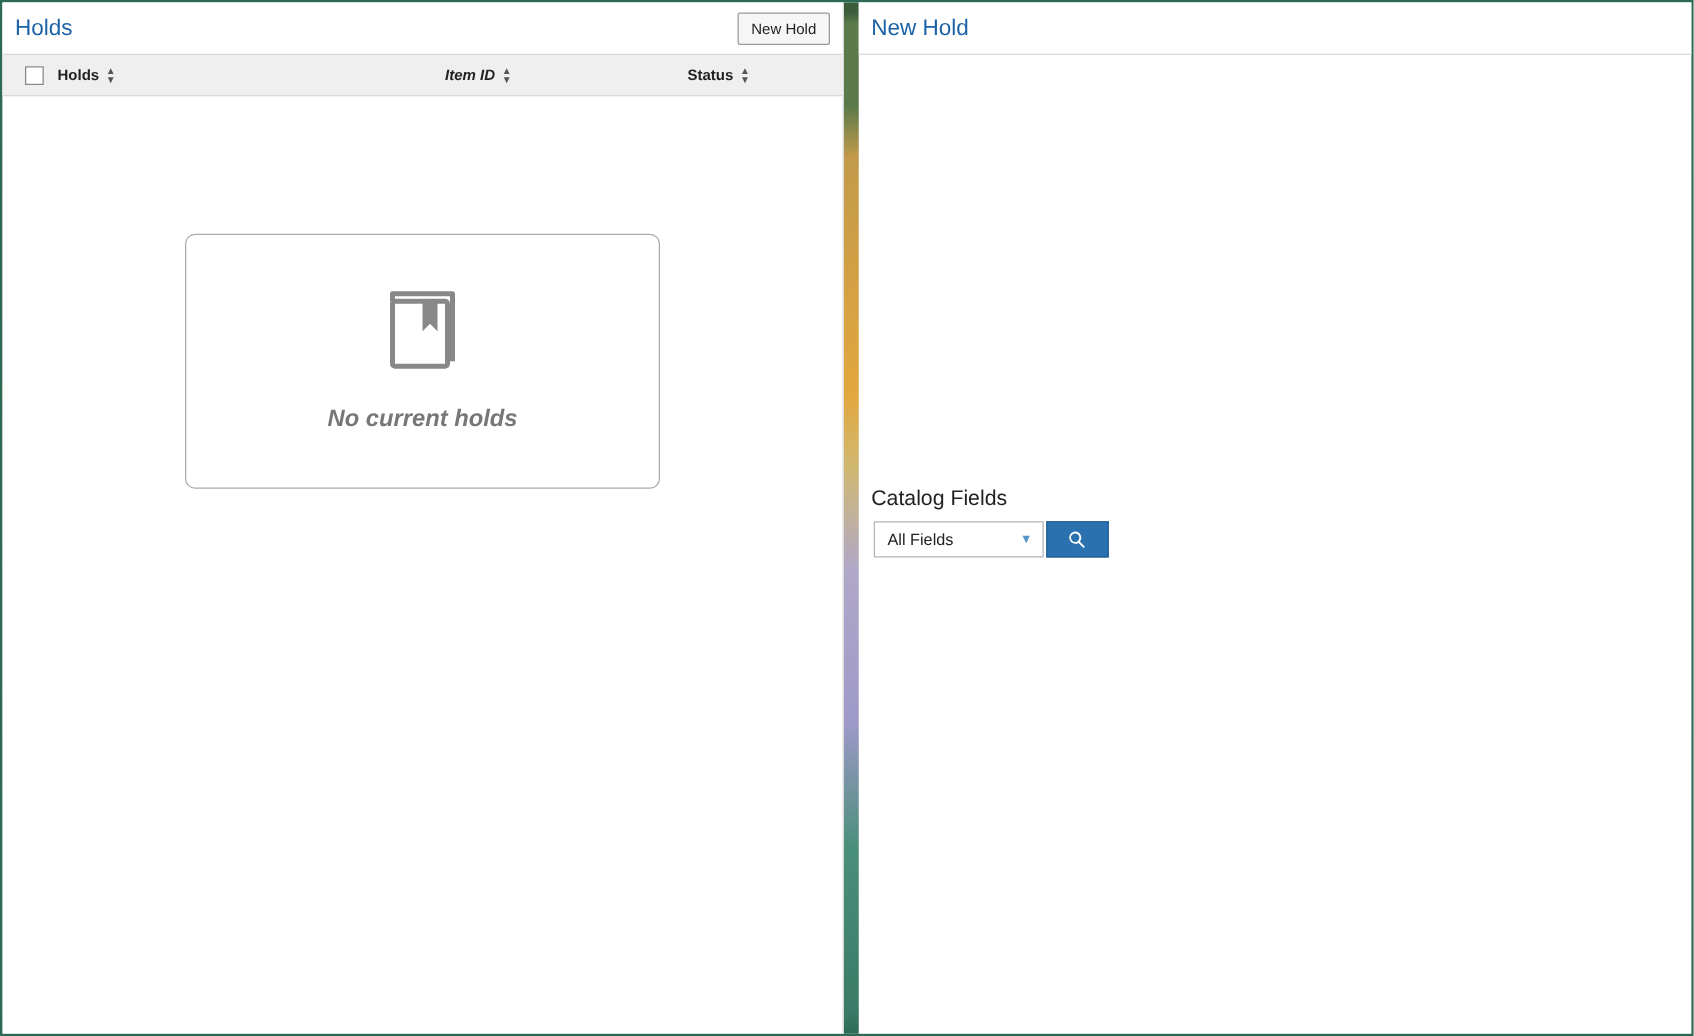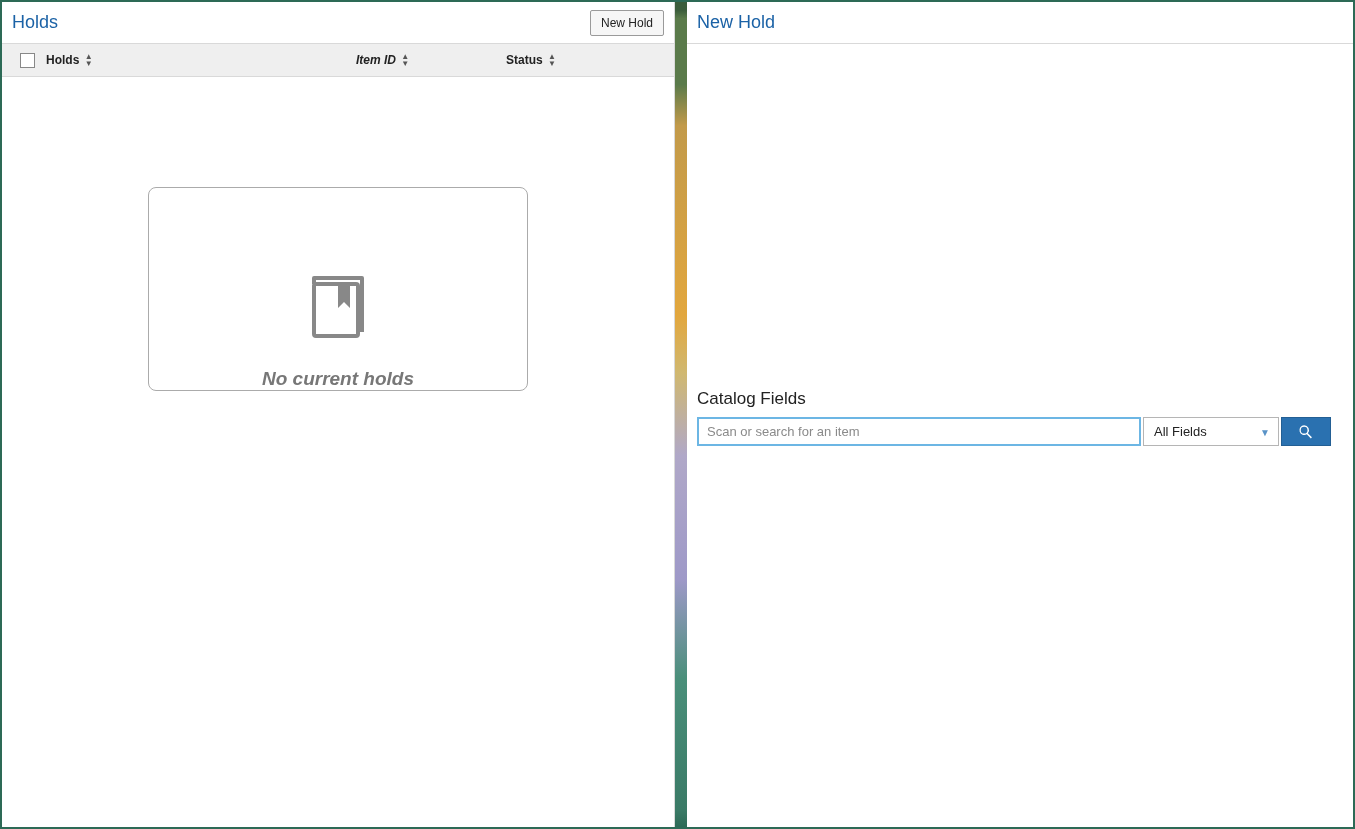--- a/index.html
+++ b/index.html
@@ -70,21 +70,21 @@
     border-bottom: 1px solid #d9d9d9;
     display: flex;
     align-items: center;
     padding-left: 18px;
     font-size: 12px;
     font-weight: bold;
   }
   .th-check { width: 26px; display:flex; align-items:center; }
   .th-title { width: 310px; }
   .th-itemid { width: 150px; font-style: italic; }
-  .th-status { width: 100px; }
+  .th-status { width: 100px; margin-left: 44px; }
   .sort-arrows {
     display:inline-block; font-size:8px; line-height:7px; vertical-align:middle; margin-left:2px;
     color:#555;
   }
   input[type="checkbox"].big {
     width:15px; height:15px; margin:0; border:1px solid #888; appearance:none; background:#fff;
   }
 
   
   .empty-area {
@@ -94,21 +94,21 @@
     justify-content:center;
     padding-top:110px;
   }
   .empty-box {
     width: 380px; height: 204px;
     border: 1px solid #ababab;
     border-radius: 8px;
     display:flex;
     flex-direction:column;
     align-items:center;
-    justify-content:flex-end;
+    justify-content:center;
   }
   .empty-box svg { margin-bottom: 28px; }
   .empty-text {
     font-size: 19px;
     font-style: italic;
     font-weight: bold;
     color: #777;
   }
 
   
@@ -217,21 +217,20 @@
   </div>
 
   <div class="panel-right">
     <div class="panel-header">
       <div class="panel-title">New Hold</div>
     </div>
     <div class="right-body">
       <div class="catalog-block">
         <div class="catalog-label">Catalog Fields</div>
         <div class="search-row">
-          <input class="search-input" type="text" placeholder="Scan or search for an item" style="">
           <div class="search-select">
             <span>All Fields</span>
             <span class="chev">▼</span>
           </div>
           <div class="search-btn">
             <svg width="18" height="18" viewBox="0 0 24 24">
               <path d="M9.5 3a6.5 6.5 0 014.98 10.66l5.43 5.43-1.42 1.42-5.43-5.43A6.5 6.5 0 119.5 3zm0 2a4.5 4.5 0 100 9 4.5 4.5 0 000-9z"></path>
             </svg>
           </div>
         </div>

